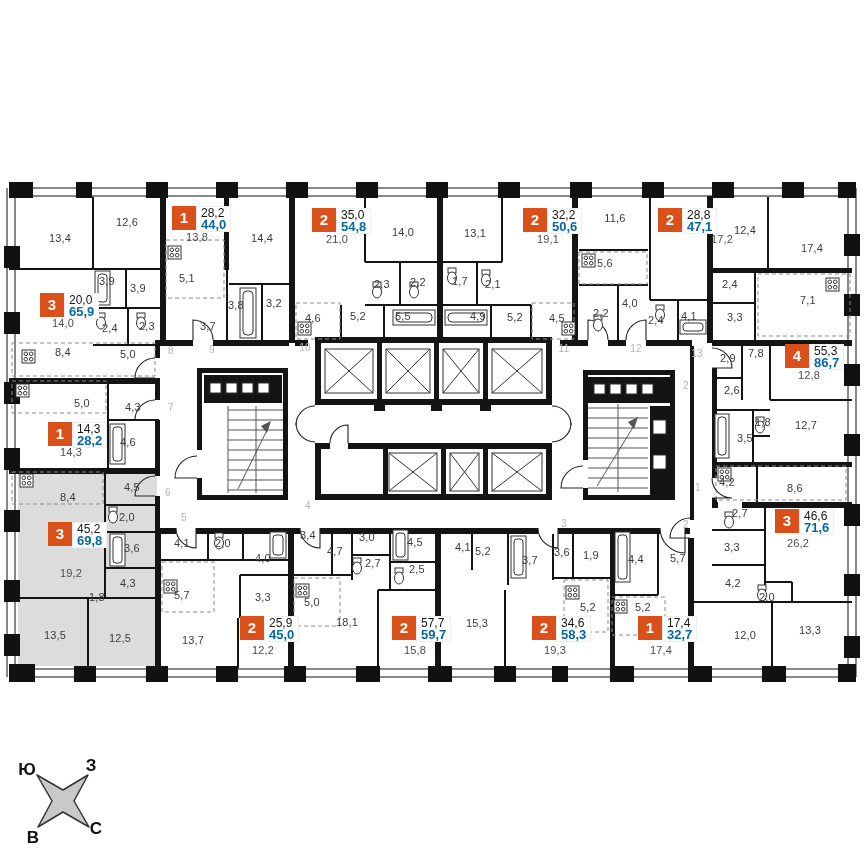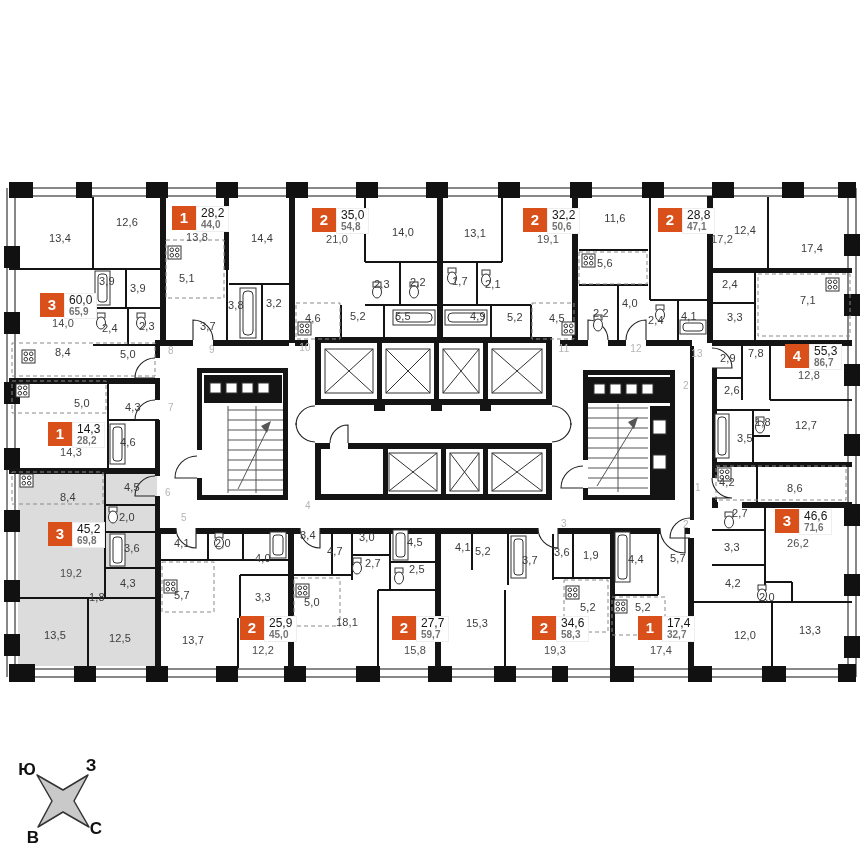--- a/index.html
+++ b/index.html
@@ -7,21 +7,21 @@
   #stage{position:absolute;left:0;top:0;width:864px;height:864px;background:#fff;overflow:hidden;}
   #plan-svg{position:absolute;left:0;top:0;}
   #labels{position:absolute;left:0;top:0;width:864px;height:864px;pointer-events:none;}
   .rl{position:absolute;transform:translate(-50%,-50%);font-size:11px;color:#3b3b3b;white-space:nowrap;letter-spacing:.2px;}
   .cn{font-size:10px;color:#b5b5b5;}
   .apr{color:#4c4c4c;}
   .apt{position:absolute;display:flex;align-items:stretch;}
   .apt-box{width:24px;height:24px;background:var(--accent,#d9501a);color:#fff;font-weight:bold;font-size:15px;line-height:24px;text-align:center;flex:0 0 24px;}
   .apt-areas{background:#fff;padding:0 4px;display:flex;flex-direction:column;justify-content:center;height:24px;border:1px solid #eee;}
   .apt-a1{font-size:12px;line-height:11px;color:#161616;}
-  .apt-a2{font-size:10px;line-height:12px;font-weight:bold;color:#737373;}
+  .apt-a2{font-size:13px;line-height:12px;font-weight:bold;color:#0369a1;}
   .cl{position:absolute;transform:translate(-50%,-50%);font-size:17px;font-weight:bold;color:#111;}
 </style>
 </head>
 <body>
 
 <div id="stage">
 <svg id="plan-svg" width="864" height="864" viewBox="0 0 864 864">
 
   <rect x="18" y="472" width="139" height="194" fill="#dcdcdc"></rect>
 
@@ -415,21 +415,21 @@
       <div class="rl cn" style="left: 168px; top: 492px;">6</div>
       <div class="rl cn" style="left: 184px; top: 517px;">5</div>
       <div class="rl cn" style="left: 308px; top: 505px;">4</div>
       <div class="rl cn" style="left: 564px; top: 523px;">3</div>
       <div class="rl cn" style="left: 686px; top: 524px;">2</div>
       <div class="rl cn" style="left: 698px; top: 487px;">1</div>
       <div class="rl cn" style="left: 686px; top: 385px;">2</div>
       <div class="apt" style="left: 40px; top: 293px;">
         <div class="apt-box">3</div>
         <div class="apt-areas">
-          <div class="apt-a1">60,0</div>
+          <div class="apt-a1">20,0</div>
           <div class="apt-a2">65,9</div>
         </div>
       </div>
       <div class="rl apr" style="left: 63px; top: 323px;">14,0</div>
       <div class="apt" style="left: 172px; top: 206px;">
         <div class="apt-box">1</div>
         <div class="apt-areas">
           <div class="apt-a1">28,2</div>
           <div class="apt-a2">44,0</div>
         </div>
@@ -487,21 +487,21 @@
         <div class="apt-box">2</div>
         <div class="apt-areas">
           <div class="apt-a1">25,9</div>
           <div class="apt-a2">45,0</div>
         </div>
       </div>
       <div class="rl apr" style="left: 263px; top: 650px;">12,2</div>
       <div class="apt" style="left: 392px; top: 616px;">
         <div class="apt-box">2</div>
         <div class="apt-areas">
-          <div class="apt-a1">27,7</div>
+          <div class="apt-a1">57,7</div>
           <div class="apt-a2">59,7</div>
         </div>
       </div>
       <div class="rl apr" style="left: 415px; top: 650px;">15,8</div>
       <div class="apt" style="left: 532px; top: 616px;">
         <div class="apt-box">2</div>
         <div class="apt-areas">
           <div class="apt-a1">34,6</div>
           <div class="apt-a2">58,3</div>
         </div>

